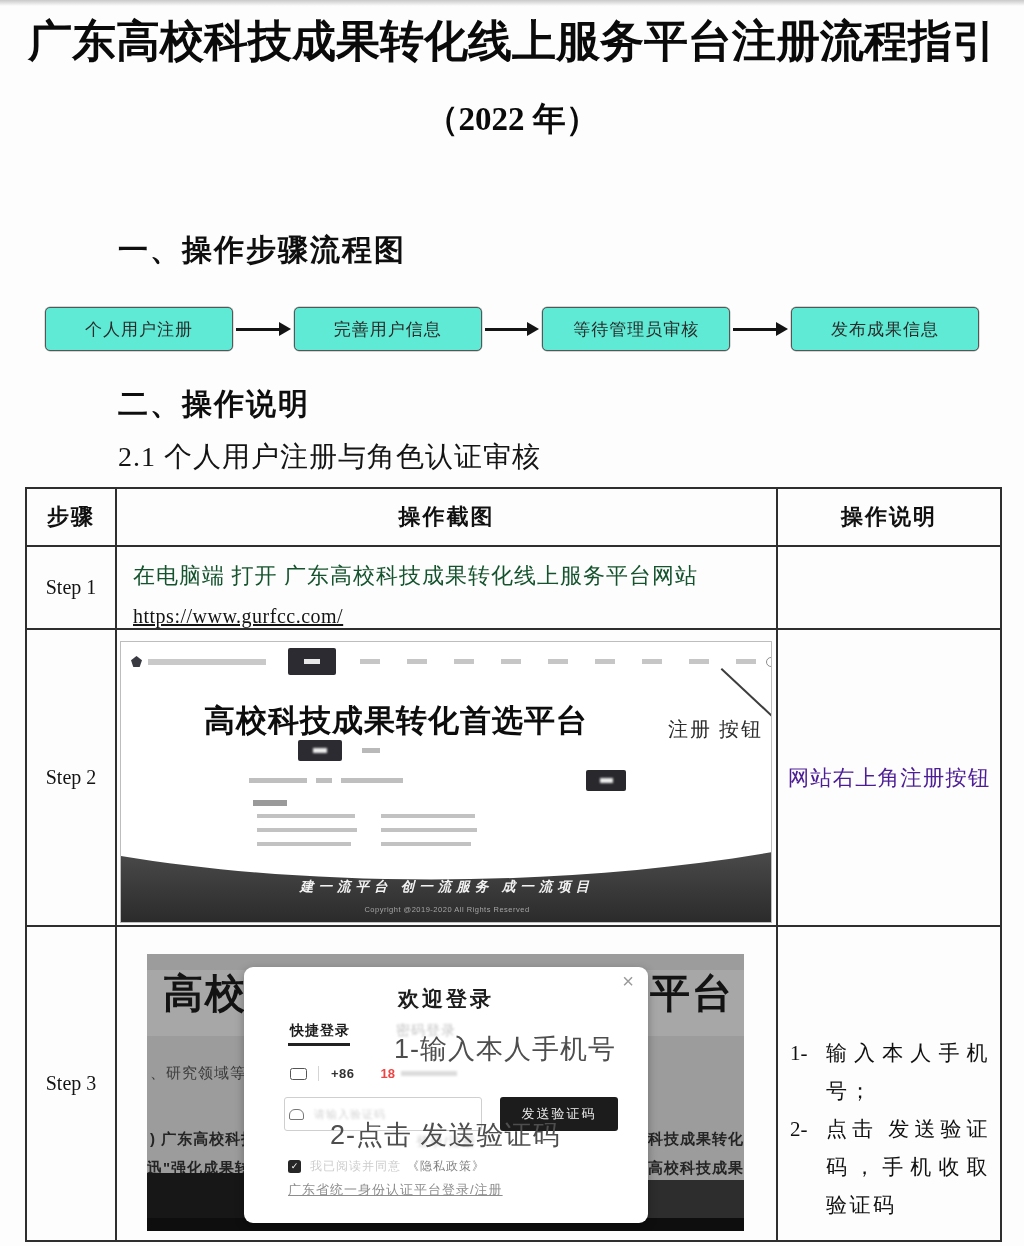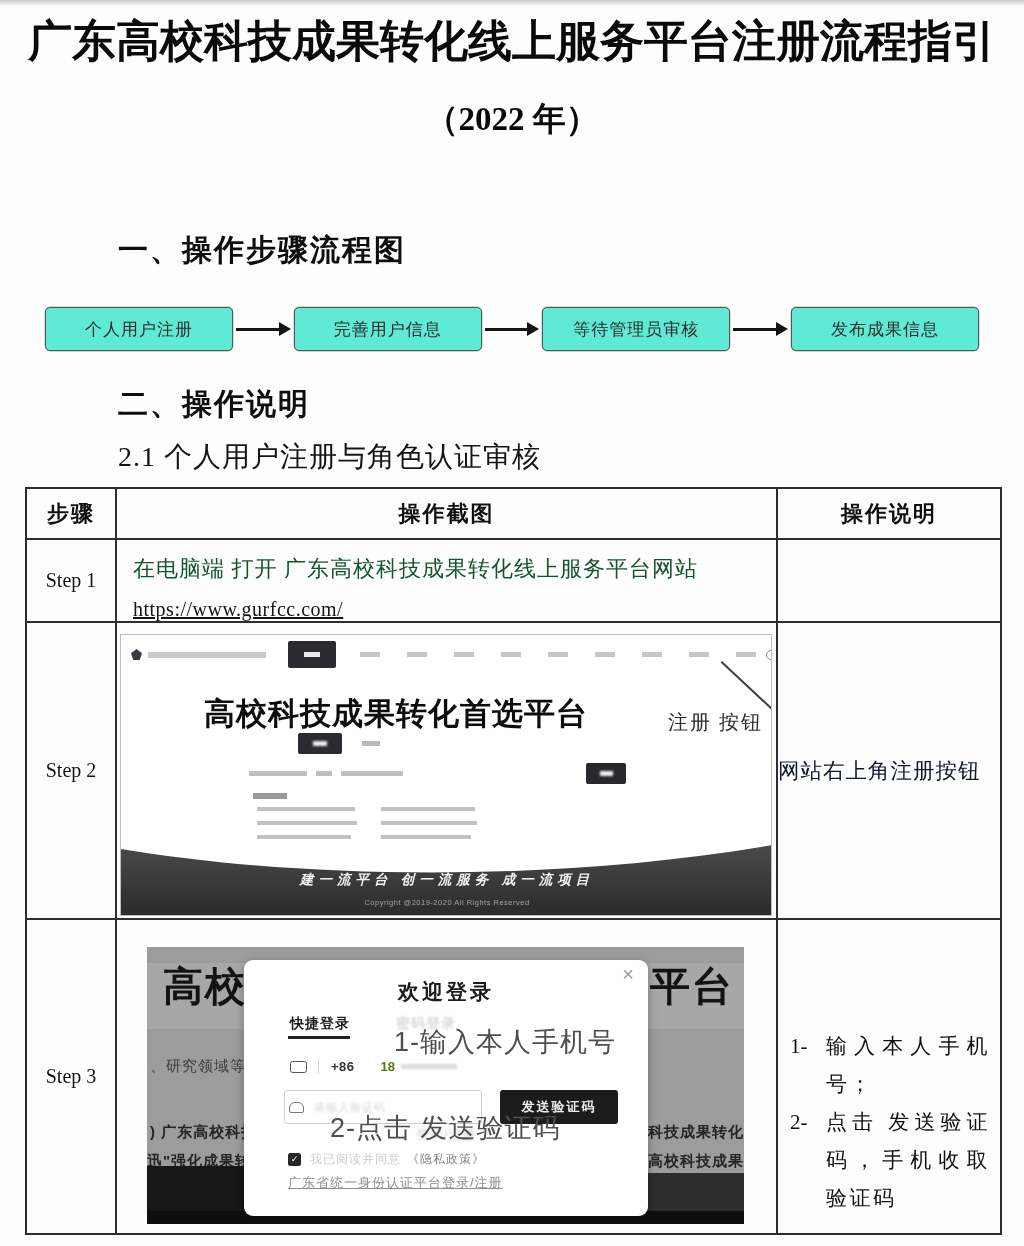--- a/index.html
+++ b/index.html
@@ -23,21 +23,21 @@
   .flow-arrow::after { content:""; width:0; height:0; border-left:12px solid #141414; border-top:7px solid transparent; border-bottom:7px solid transparent; }
 
   
   table.steps { position:absolute; left:25px; top:487px; width:975px; border-collapse:collapse; table-layout:fixed; }
   table.steps td { border:2px solid #2e2e2e; vertical-align:middle; overflow:hidden; }
   td.c-step { text-align:center; font-size:20px; color:#141414; }
   tr.hd td { text-align:center; font-size:22px; font-weight:600; color:#101010; letter-spacing:2px; }
   td.c-shot { vertical-align:top; }
   .r1-text { padding:14px 16px 0 16px; font-size:22px; color:#14532d; letter-spacing:1px; }
   .r1-link { display:inline-block; margin:14px 16px 0 16px; font-size:20px; color:#141414; text-decoration:underline; letter-spacing:.5px; }
-  .desc2 { text-align:left; font-size:21.5px; color:#0f172a; letter-spacing:1px;border-radius:14px; }
+  .desc2 { text-align:center; font-size:21.5px; color:#4c1d95; letter-spacing:1px;border-radius:14px; }
   .desc3-wrap { padding:90px 10px 0 12px; vertical-align:top; }
   .d3-item { display:flex; font-size:21px; line-height:38px; color:#101010; }
   .d3-marker { width:36px; flex:none; }
   .d3-text { flex:1; text-align:justify; letter-spacing:2.5px; }
 
   
   .shot2 { position:relative; width:652px; height:282px; margin:8px 16px 0 3px; background:#fff; border:1px solid #bdbdbd; overflow:hidden; font-family:"Liberation Sans", sans-serif; }
   .s2-header { position:absolute; top:0; left:0; right:0; height:40px; display:flex; align-items:center; padding:0 10px; }
   .s2-logo-mark { width:11px; height:11px; background:#3a3a42; clip-path:polygon(50% 0,100% 38%,79% 100%,21% 100%,0 38%); margin-right:6px; flex:none; }
   .s2-logo-bar { width:118px; height:6px; background:#c9c9c9; filter:blur(.5px); flex:none; }
@@ -81,26 +81,26 @@
   .m-tab1 { position:absolute; top:55px; left:46px; font-size:14px; font-weight:bold; color:#1d1d1d; letter-spacing:1px; }
   .m-tab1-underline { position:absolute; top:76px; left:44px; width:62px; height:3px; background:#222; }
   .m-tab2 { position:absolute; top:55px; left:152px; font-size:14px; color:#c4c4c4; filter:blur(1px); letter-spacing:1px; }
   .m-ann { position:absolute; font-size:27px; color:#4e4e4e; white-space:nowrap; letter-spacing:1px; filter:blur(.3px); }
   .m-ann1 { left:150px; top:64px; }
   .m-ann2 { left:86px; top:150px; }
   .m-phone { position:absolute; top:99px; left:46px; display:flex; align-items:center; font-size:13px; font-weight:bold; color:#333; }
   .m-phone-icon { width:17px; height:12px; border:1.6px solid #555; border-radius:2.5px; margin-right:11px; }
   .m-vdiv { width:1px; height:15px; background:#d5d5d5; margin-right:12px; }
   .m-cc { margin-right:26px; letter-spacing:.5px; }
-  .m-num { color:#4d7c0f; filter:blur(.4px); margin-right:6px; }
+  .m-num { color:#ef4444; filter:blur(.4px); margin-right:6px; }
   .m-num-bar { width:56px; height:5px; background:#dcdcdc; filter:blur(.8px); }
   .m-codebox { position:absolute; top:130px; left:40px; width:198px; height:34px; border:1.2px solid #cfcfcf; border-radius:3px; display:flex; align-items:center; padding:0 4px; }
   .m-code-icon { width:15px; height:11px; border:1.4px solid #777; border-radius:6px 6px 2px 2px; margin-right:10px; flex:none; }
   .m-code-ph { font-size:11px; color:#d4d4d4; filter:blur(.9px); letter-spacing:1px; }
-  .m-send { position:absolute; top:130px; left:256px; width:118px; height:34px; background:#1c1c1c; border-radius:3px; display:flex; align-items:center; justify-content:center; font-size:13px; font-weight:bold; color:#ececec; letter-spacing:2px; filter:blur(.4px);text-align:center; }
+  .m-send { position:absolute; top:130px; left:256px; width:118px; height:34px; background:#1c1c1c; border-radius:3px; display:flex; align-items:center; justify-content:center; font-size:13px; font-weight:normal; color:#ececec; letter-spacing:2px; filter:blur(.4px);text-align:center; }
   .m-loginreg { position:absolute; top:166px; left:0; right:0; text-align:center; font-size:13px; color:#d0d0d0; filter:blur(1px); letter-spacing:1px; }
   .m-agree { position:absolute; top:191px; left:44px; display:flex; align-items:center; font-size:12px; }
   .m-check { width:13px; height:13px; background:#262626; border-radius:2.5px; color:#fff; font-size:9px; line-height:13px; text-align:center; margin-right:9px; flex:none; }
   .m-agree-faint { color:#cdcdcd; filter:blur(.7px); margin-right:6px; letter-spacing:1px; }
   .m-privacy { color:#848484; filter:blur(.3px); letter-spacing:1px; }
   .m-sso { position:absolute; top:214px; left:44px; font-size:13px; color:#8d8d8d; text-decoration:underline; filter:blur(.4px); letter-spacing:1px; }
 </style>
 </head>
 <body>
 
@@ -126,21 +126,21 @@
   <div class="sub-heading">2.1 个人用户注册与角色认证审核</div>
 
   <table class="steps">
     <colgroup>
         <col style="width:90px">
         <col style="width:661px">
         <col style="width:224px">
       </colgroup>
 
     <tbody>
-        <tr class="hd" style="height:51px">
+        <tr class="hd" style="height:58px">
       <td>步骤</td>
       <td>操作截图</td>
       <td>操作说明</td>
     </tr>
 
     <tr style="height:80px">
       <td class="c-step">Step 1</td>
       <td class="c-shot">
         <div class="r1-text">在电脑端 打开 广东高校科技成果转化线上服务平台网站</div>
         <a class="r1-link">https://www.gurfcc.com/</a>

